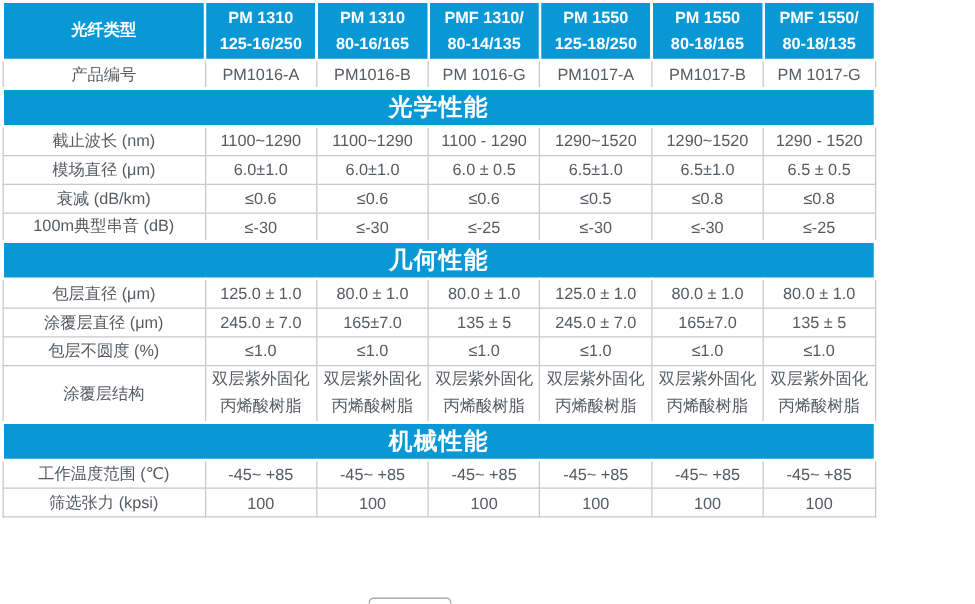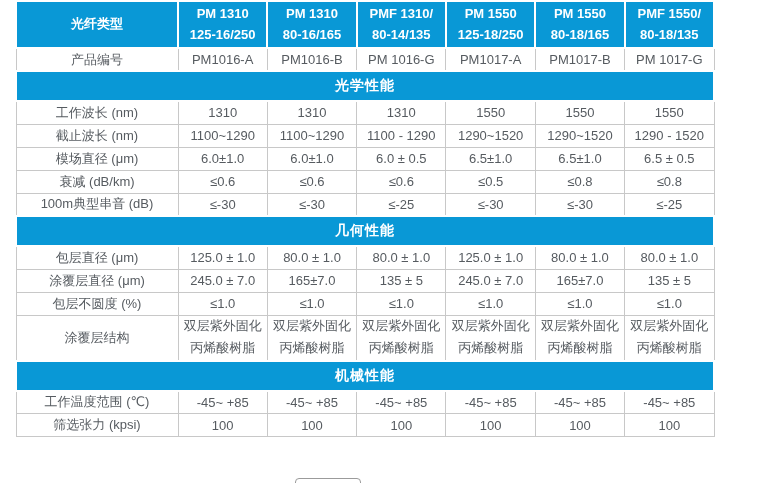--- a/index.html
+++ b/index.html
@@ -8,21 +8,21 @@
   .page {
     position: relative;
     width: 780px;
     height: 483px;
     background: #ffffff;
     overflow: hidden;
     padding-top: 2px;
   }
   table.spec {
     width: 700px;
-    margin-left: 15px;
+    margin-left: 1px;
     border-collapse: collapse;
     table-layout: fixed;
   }
   col.c-label { width: 162px; }
   th, td {
     text-align: center;
     vertical-align: middle;
     font-size: 13px;
     color: #565b60;
     overflow: hidden;
@@ -45,21 +45,21 @@
   tbody tr { height: 23px; }
   tr.tall { height: 45px; }
   td.pre, th.pre { white-space: pre-line; text-align: center; }
   td.lbl { }
   
   tr.section { height: 30px; }
   tr.section td {
     background: #0998d6;
     color: #ffffff;
     font-weight: 600;
-    font-size: 14px;
+    font-size: 19px;
     border: 2px solid #ffffff;
     letter-spacing: 1px;
   }
   td.coat { line-height: 1.7; font-family: Liberation Mono, monospace; }
   
   .more-btn-peek {
     position: absolute;
     left: 295px;
     top: 478px;
     width: 66px;
@@ -108,29 +108,20 @@
         <td>PM 1016-G</td>
         <td>PM1017-A</td>
         <td>PM1017-B</td>
         <td>PM 1017-G</td>
       </tr>
 
       <tr class="section">
         <td colspan="7">光学性能</td>
       </tr>
       <tr>
-        <td class="lbl">工作波长 (nm)</td>
-        <td>1310</td>
-        <td>1310</td>
-        <td>1310</td>
-        <td>1550</td>
-        <td>1550</td>
-        <td>1550</td>
-      </tr>
-      <tr>
         <td class="lbl">截止波长 (nm)</td>
         <td>1100~1290</td>
         <td>1100~1290</td>
         <td>1100 - 1290</td>
         <td>1290~1520</td>
         <td>1290~1520</td>
         <td>1290 - 1520</td>
       </tr>
       <tr>
         <td class="lbl">模场直径 (μm)</td>

